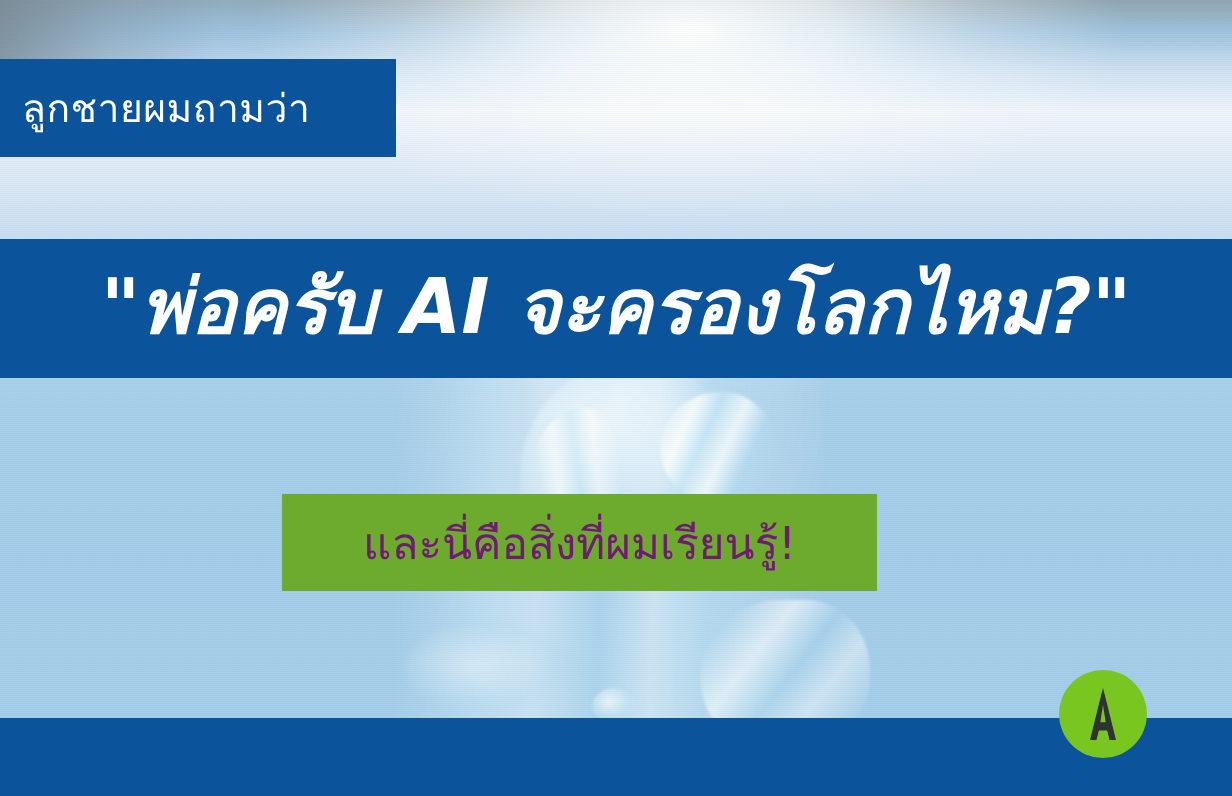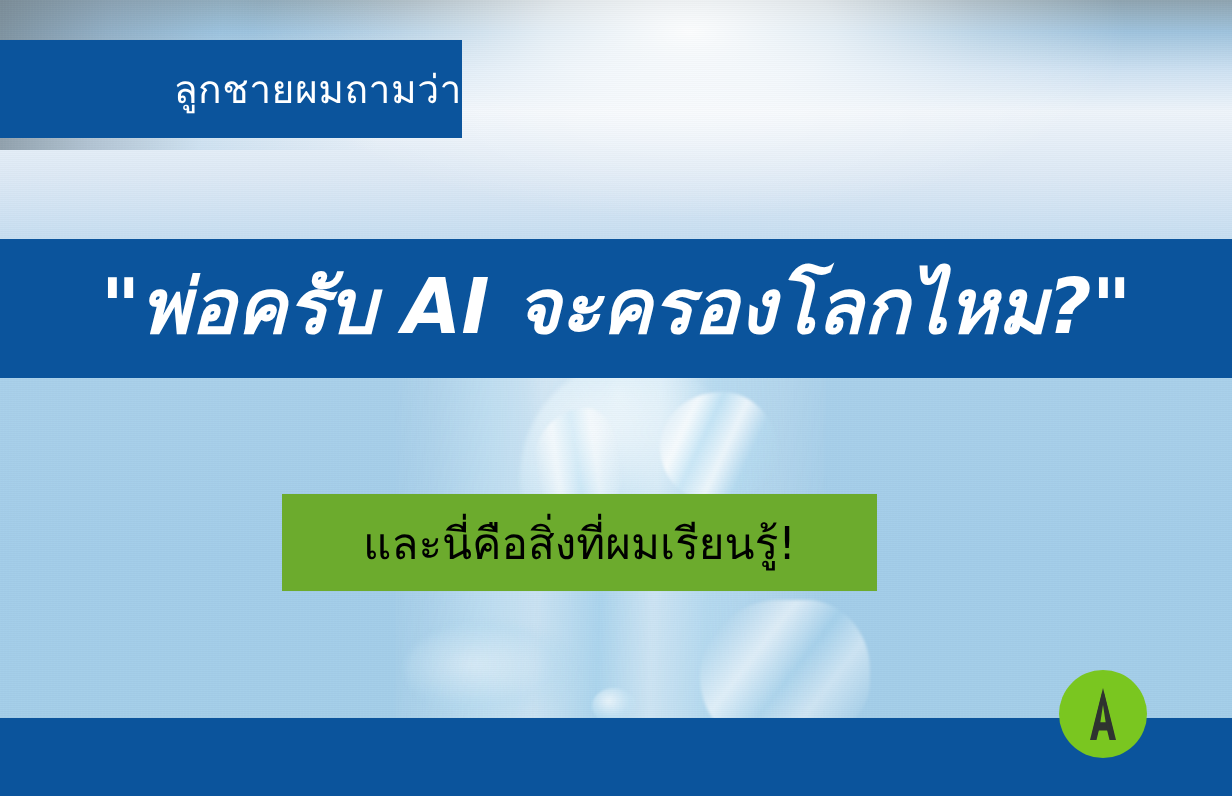--- a/index.html
+++ b/index.html
@@ -186,27 +186,26 @@
     opacity: 0.055;
     background-image:
       repeating-linear-gradient(0deg,   rgba(0,0,0,0.6) 0px, rgba(0,0,0,0) 1px, rgba(0,0,0,0) 2px),
       repeating-linear-gradient(90deg,  rgba(255,255,255,0.6) 0px, rgba(255,255,255,0) 1px, rgba(255,255,255,0) 3px);
   }
 
   
   .eyebrow-box {
     position: absolute;
     left: 0;
-    top: 40px;
-    width: 462px;
+    top: 59px;
+    width: 396px;
     height: 98px;
     background: #0b549c;
     display: flex;
     align-items: center;
-    justify-content: flex-end;
   }
   .eyebrow-text {
     color: #ffffff;
     font-family: "DejaVu Sans", "Liberation Sans", sans-serif;
     font-size: 39px;
     font-weight: 400;
     line-height: 1;
     letter-spacing: 0.5px;
     padding-left: 22px;
     white-space: nowrap;
@@ -240,21 +239,21 @@
     left: 282px;
     top: 494px;
     width: 595px;
     height: 97px;
     background: #6cab2d;
     display: flex;
     align-items: center;
     justify-content: center;
   }
   .subline-text {
-    color: #000000;
+    color: #701a75;
     font-family: "DejaVu Sans", "Liberation Sans", sans-serif;
     font-size: 44px;
     font-weight: 400;
     line-height: 1;
     white-space: nowrap;
     transform: translateY(1px);
   }
 
   
   .footer-bar {

